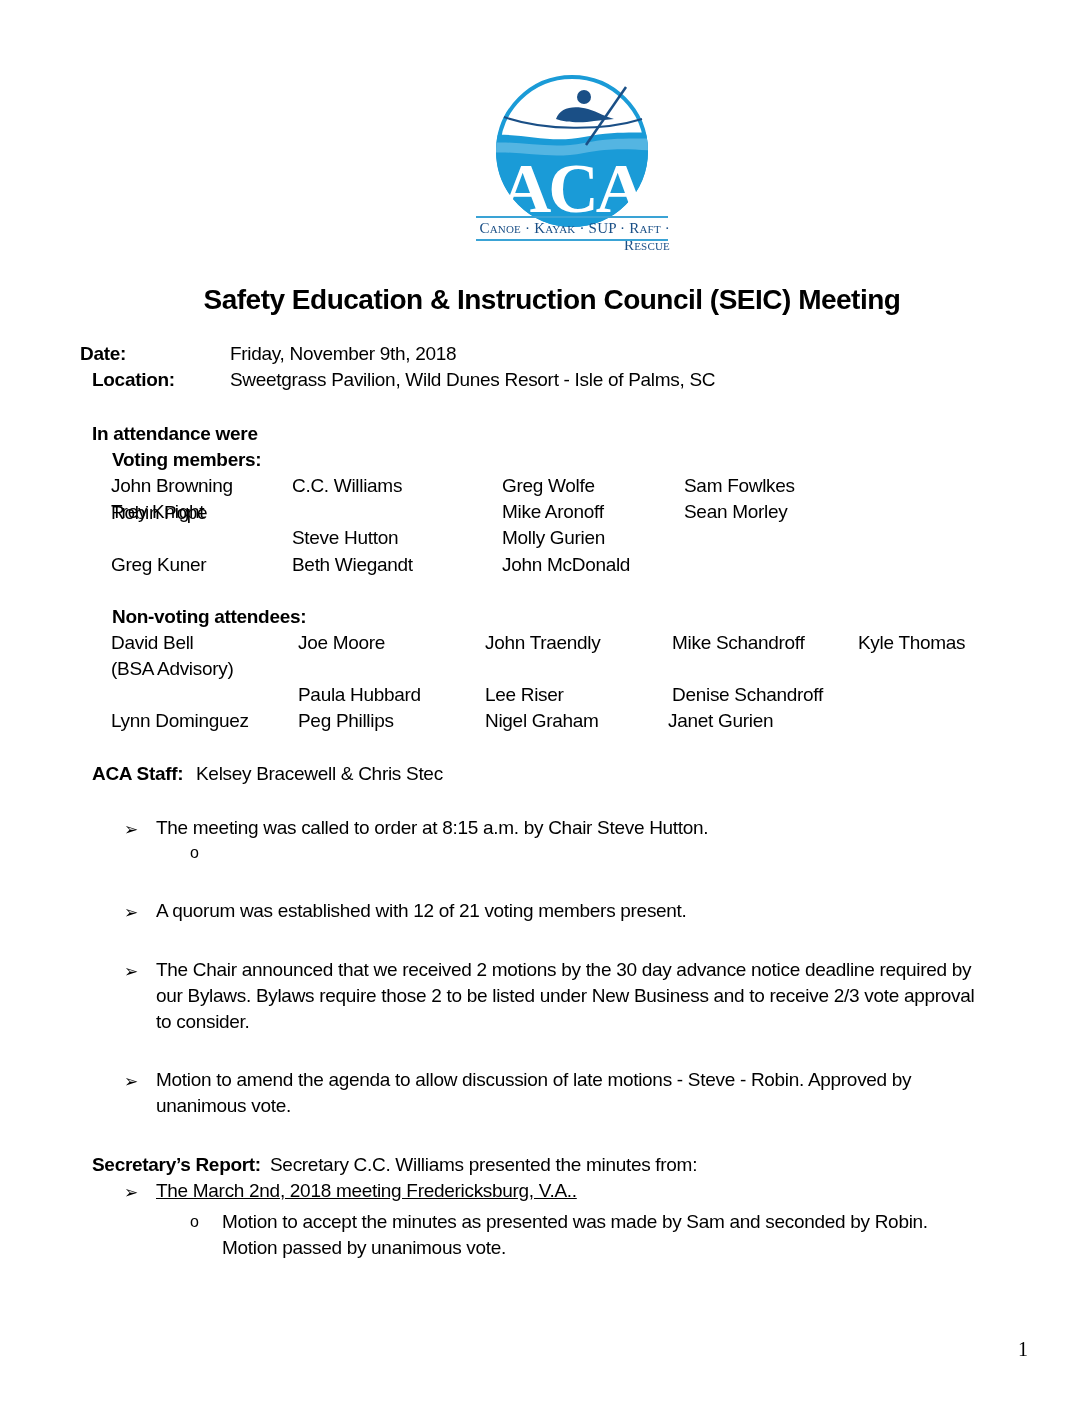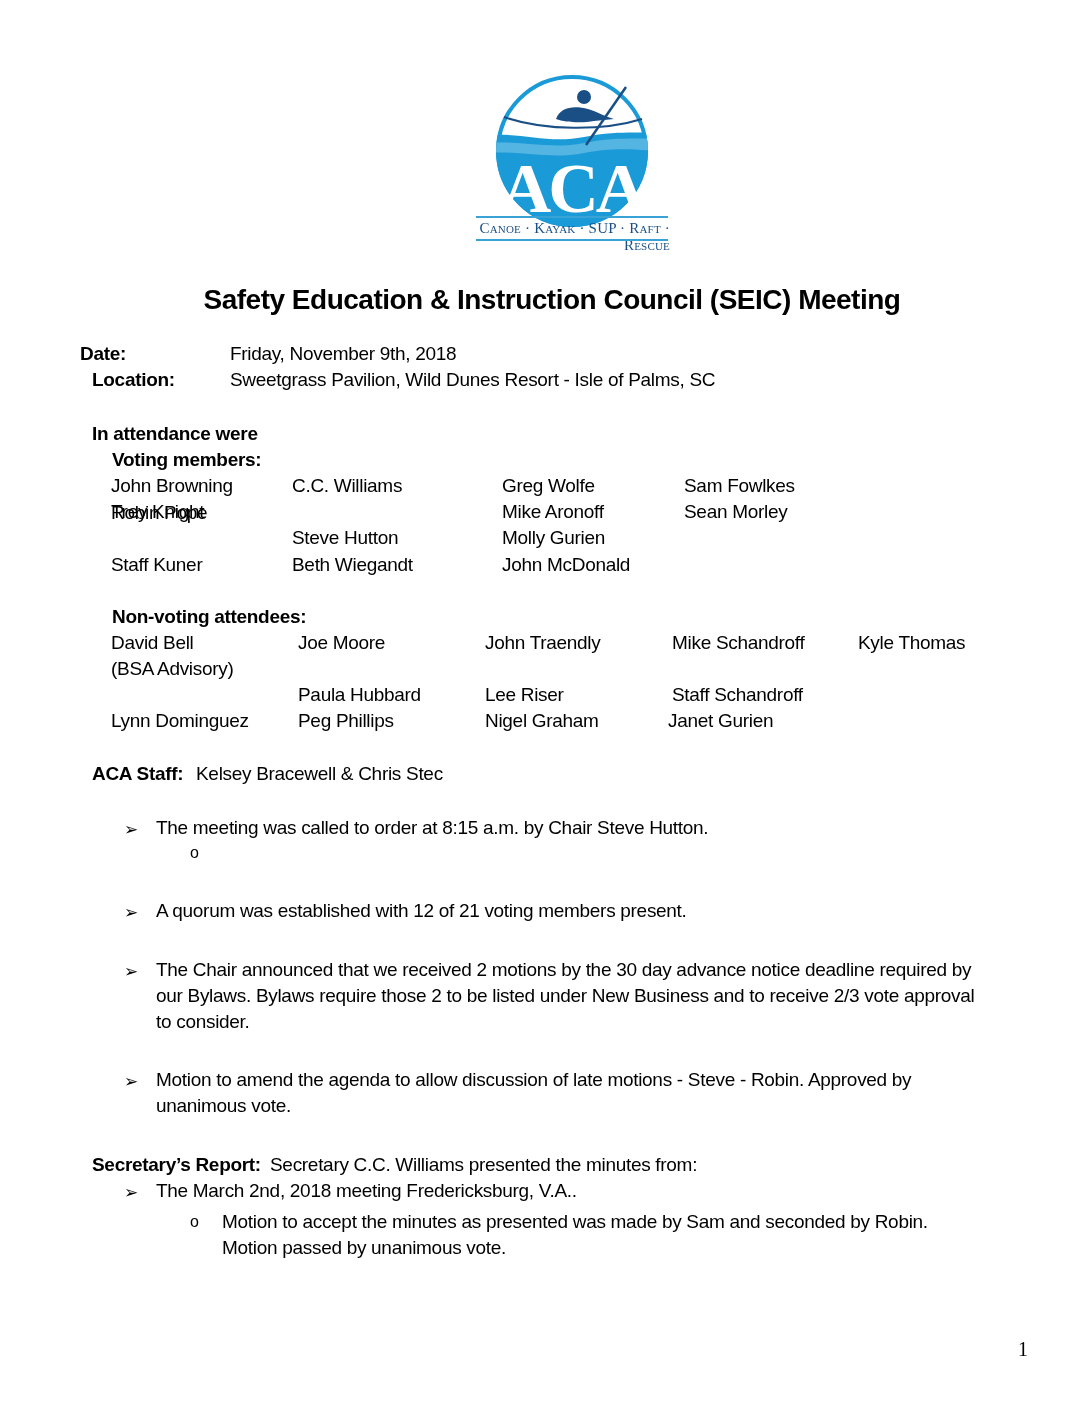--- a/index.html
+++ b/index.html
@@ -77,38 +77,38 @@
     <div class="abs txt" style="left:684px; top:475px;">Sam Fowlkes</div>
 
     <div class="abs txt" style="left:111px; top:501px;">Trey Knight</div>
     <div class="abs txt" style="left:502px; top:501px;">Mike Aronoff</div>
     <div class="abs txt" style="left:684px; top:501px;">Sean Morley</div>
 
     <div class="abs txt" style="left:111px; top:502px;">Robin Pope</div>
     <div class="abs txt" style="left:292px; top:527px;">Steve Hutton</div>
     <div class="abs txt" style="left:502px; top:527px;">Molly Gurien</div>
 
-    <div class="abs txt" style="left:111px; top:554px;">Staff Kuner</div>
+    <div class="abs txt" style="left:111px; top:554px;">Greg Kuner</div>
     <div class="abs txt" style="left:292px; top:554px;">Beth Wiegandt</div>
     <div class="abs txt" style="left:502px; top:554px;">John McDonald</div>
   </div>
 
   <div class="abs txt b" style="left:112px; top:606px;">Non-voting attendees:</div>
   <div>
     <div class="abs txt" style="left:111px; top:632px;">David Bell</div>
     <div class="abs txt" style="left:298px; top:632px;">Joe Moore</div>
     <div class="abs txt" style="left:485px; top:632px;">John Traendly</div>
     <div class="abs txt" style="left:672px; top:632px;">Mike Schandroff</div>
     <div class="abs txt" style="left:858px; top:632px;">Kyle Thomas</div>
 
     <div class="abs txt" style="left:111px; top:658px;">(BSA Advisory)</div>
 
     <div class="abs txt" style="left:298px; top:684px;">Paula Hubbard</div>
     <div class="abs txt" style="left:485px; top:684px;">Lee Riser</div>
-    <div class="abs txt" style="left:672px; top:684px;">Staff Schandroff</div>
+    <div class="abs txt" style="left:672px; top:684px;">Denise Schandroff</div>
 
     <div class="abs txt" style="left:111px; top:710px;">Lynn Dominguez</div>
     <div class="abs txt" style="left:298px; top:710px;">Peg Phillips</div>
     <div class="abs txt" style="left:485px; top:710px;">Nigel Graham</div>
     <div class="abs txt" style="left:668px; top:710px;">Janet Gurien</div>
   </div>
 
   <div class="abs txt b" style="left:92px; top:763px;">ACA Staff:</div>
   <div class="abs txt" style="left:196px; top:763px;">Kelsey Bracewell &amp; Chris Stec</div>
 
@@ -124,19 +124,19 @@
   <div class="abs txt" style="left:156px; top:985px;">our Bylaws. Bylaws require those 2 to be listed under New Business and to receive 2/3 vote approval</div>
   <div class="abs txt" style="left:156px; top:1011px;">to consider.</div>
 
   <div class="bullet-arrow" style="left:124px; top:1071px;">➢</div>
   <div class="abs txt" style="left:156px; top:1069px;">Motion to amend the agenda to allow discussion of late motions - Steve - Robin. Approved by</div>
   <div class="abs txt" style="left:156px; top:1095px;">unanimous vote.</div>
 
   <div class="abs txt b" style="left:92px; top:1154px;">Secretary’s Report:</div>
   <div class="abs txt" style="left:270px; top:1154px;">Secretary C.C. Williams presented the minutes from:</div>
   <div class="bullet-arrow" style="left:124px; top:1182px;">➢</div>
-  <div class="abs txt" style="left:156px; top:1180px;">The March 2nd, 2018 meeting Fredericksburg, V.A..</div>
+  <div class="abs txt" style="left:156px; top:1180px;text-decoration:underline;">The March 2nd, 2018 meeting Fredericksburg, V.A..</div>
   <div class="bullet-o" style="left:190px; top:1213px;">o</div>
   <div class="abs txt" style="left:222px; top:1211px;">Motion to accept the minutes as presented was made by Sam and seconded by Robin.</div>
   <div class="abs txt" style="left:222px; top:1237px;">Motion passed by unanimous vote.</div>
 
   <div class="pagenum">1</div>
 </div>
 
 </body></html>

